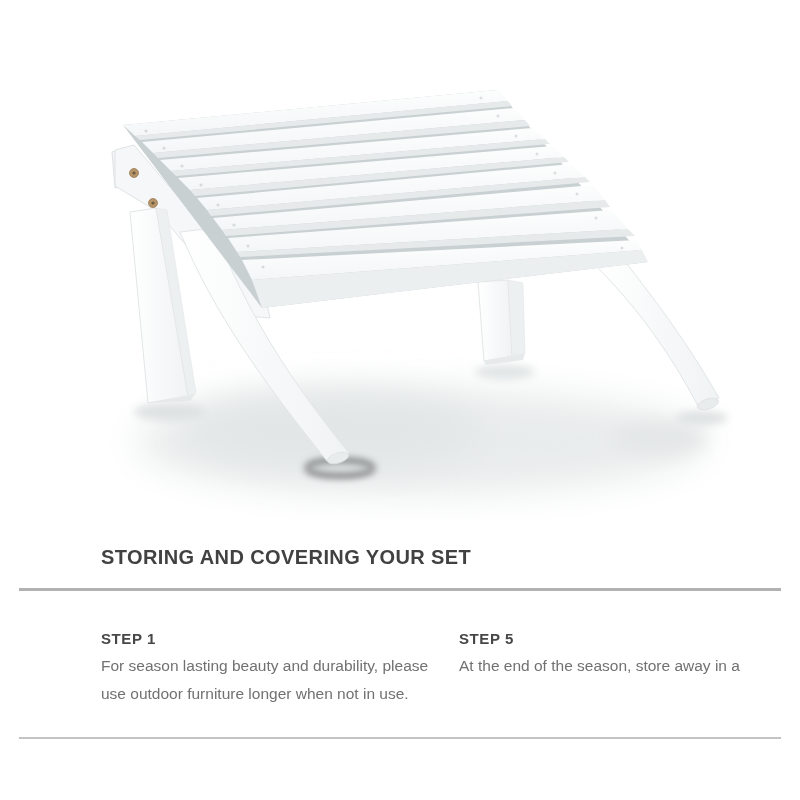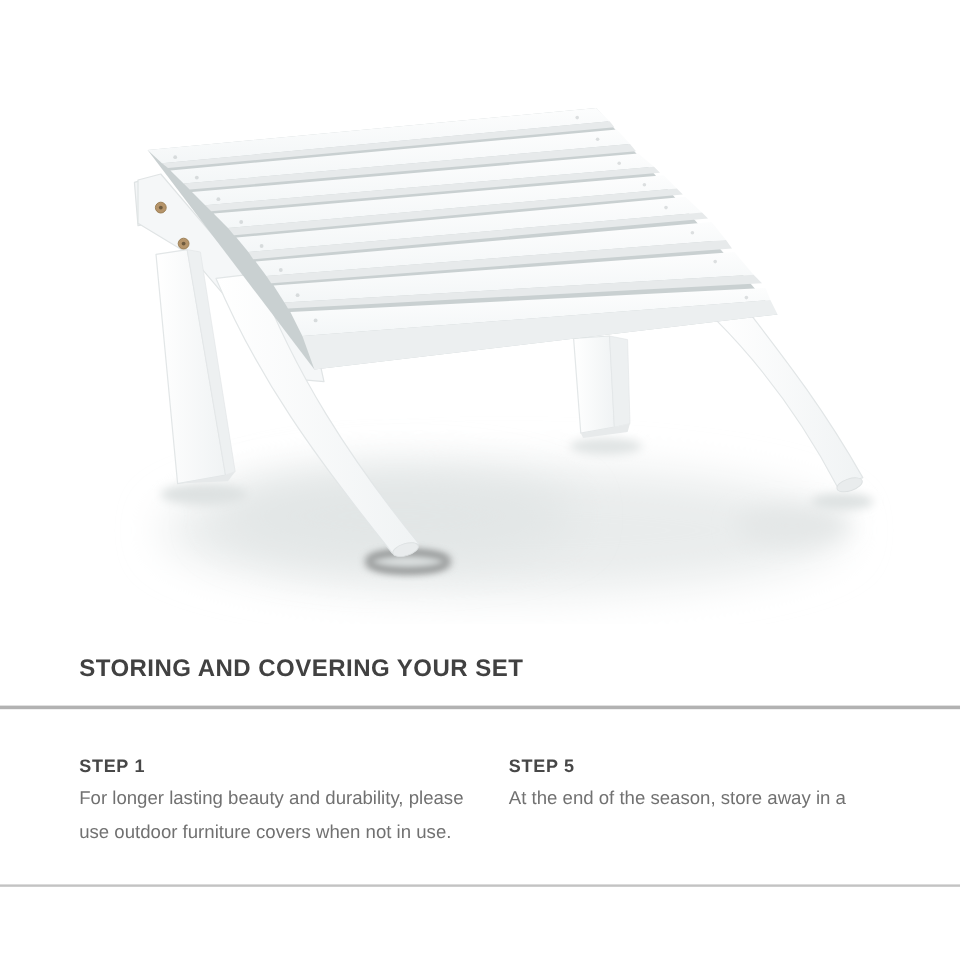--- a/index.html
+++ b/index.html
@@ -3,21 +3,21 @@
 <meta charset="utf-8">
 <style>
   html,body{margin:0;padding:0;background:#ffffff;}
   .page{
     width:800px;height:800px;background:var(--page-bg,#ffffff);
     font-family:"Liberation Sans", sans-serif;
     position:relative;overflow:hidden;
   }
   .image-wrap{width:800px;height:520px;position:relative;}
   .image-wrap svg{display:block;}
-  .content{padding:0 66px;}
+  .content{padding:0 101px;}
   .section-title{
     margin:26px 0 0 0;
     font-size:20px;line-height:23px;font-weight:bold;
     letter-spacing:0.4px;color:var(--heading-text,#414141);
   }
   .divider-top{
     margin-top:19px;margin-left:-82px;margin-right:-82px;
     height:3px;background:var(--divider-top,#b2b2b2);
   }
   .steps{
@@ -166,22 +166,22 @@
 
   <div class="content">
     <h2 class="section-title">STORING AND COVERING YOUR SET</h2>
 
     <div class="divider-top"></div>
 
     <div class="steps">
       <div class="step">
         <div class="step-label">STEP 1</div>
         <div class="step-text">
-          <div class="line">For longer lasting beauty and durability, please</div>
-          <div class="line">use outdoor furniture covers when not in use.</div>
+          <div class="line">For season lasting beauty and durability, please</div>
+          <div class="line">use outdoor furniture longer when not in use.</div>
         </div>
       </div>
       <div class="step">
         <div class="step-label">STEP 5</div>
         <div class="step-text">
           <div class="line">At the end of the season, store away in a</div>
         </div>
       </div>
     </div>
 

